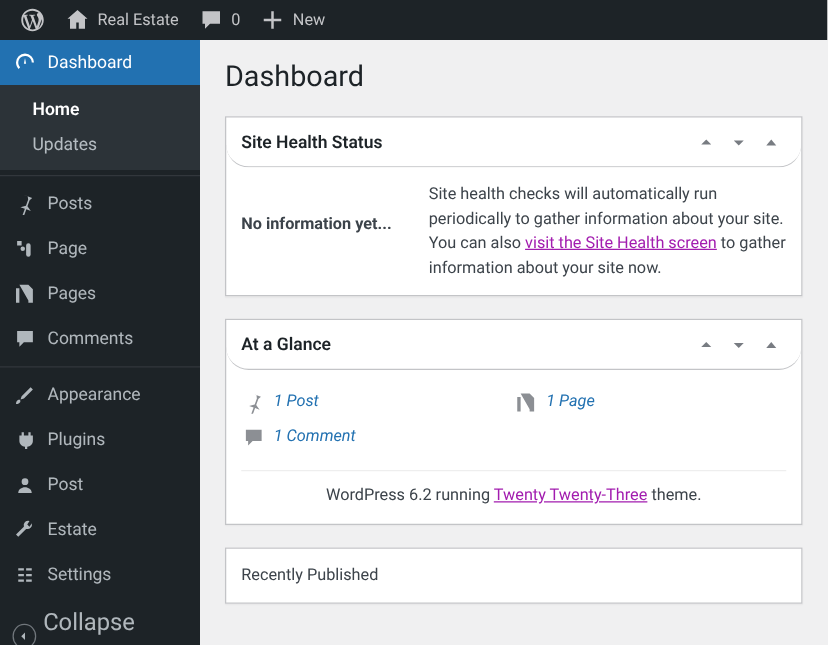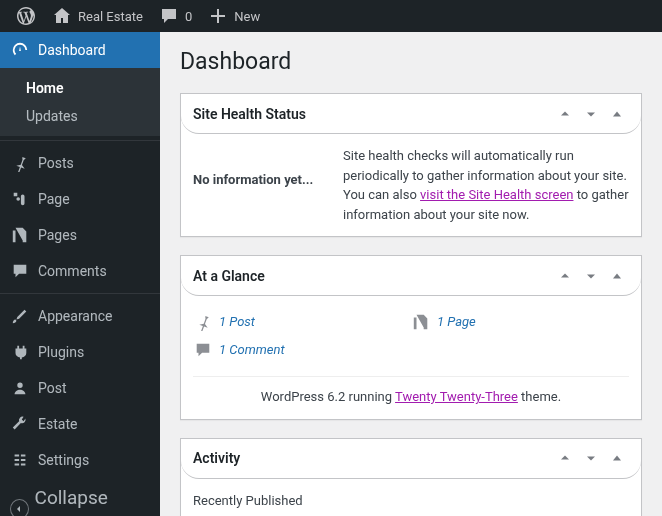--- a/index.html
+++ b/index.html
@@ -247,39 +247,19 @@
             <span>1 Comment</span>
           </div>
         </div>
         <div class="wp-ver">
           <span>WordPress 6.2 running </span><a href="#">Twenty Twenty-Three</a><span> theme.</span>
         </div>
       </div>
     </div>
 
     <div class="postbox">
-      <div class="postbox-header">
-        <h2>Activity</h2>
-        <div class="handle-actions">
-          <button>
-              <svg viewBox="0 0 20 20">
-                <path d="M5 12l5-5 5 5z"></path>
-              </svg>
-            </button>
-          <button>
-              <svg viewBox="0 0 20 20">
-                <path d="M5 8l5 5 5-5z"></path>
-              </svg>
-            </button>
-          <button>
-              <svg viewBox="0 0 20 20">
-                <path d="M5 13l5-6 5 6z"></path>
-              </svg>
-            </button>
-        </div>
-      </div>
       <div class="postbox-inside">
         <div>Recently Published</div>
       </div>
     </div>
 
   </div>
 </div>
 
 </body></html>

